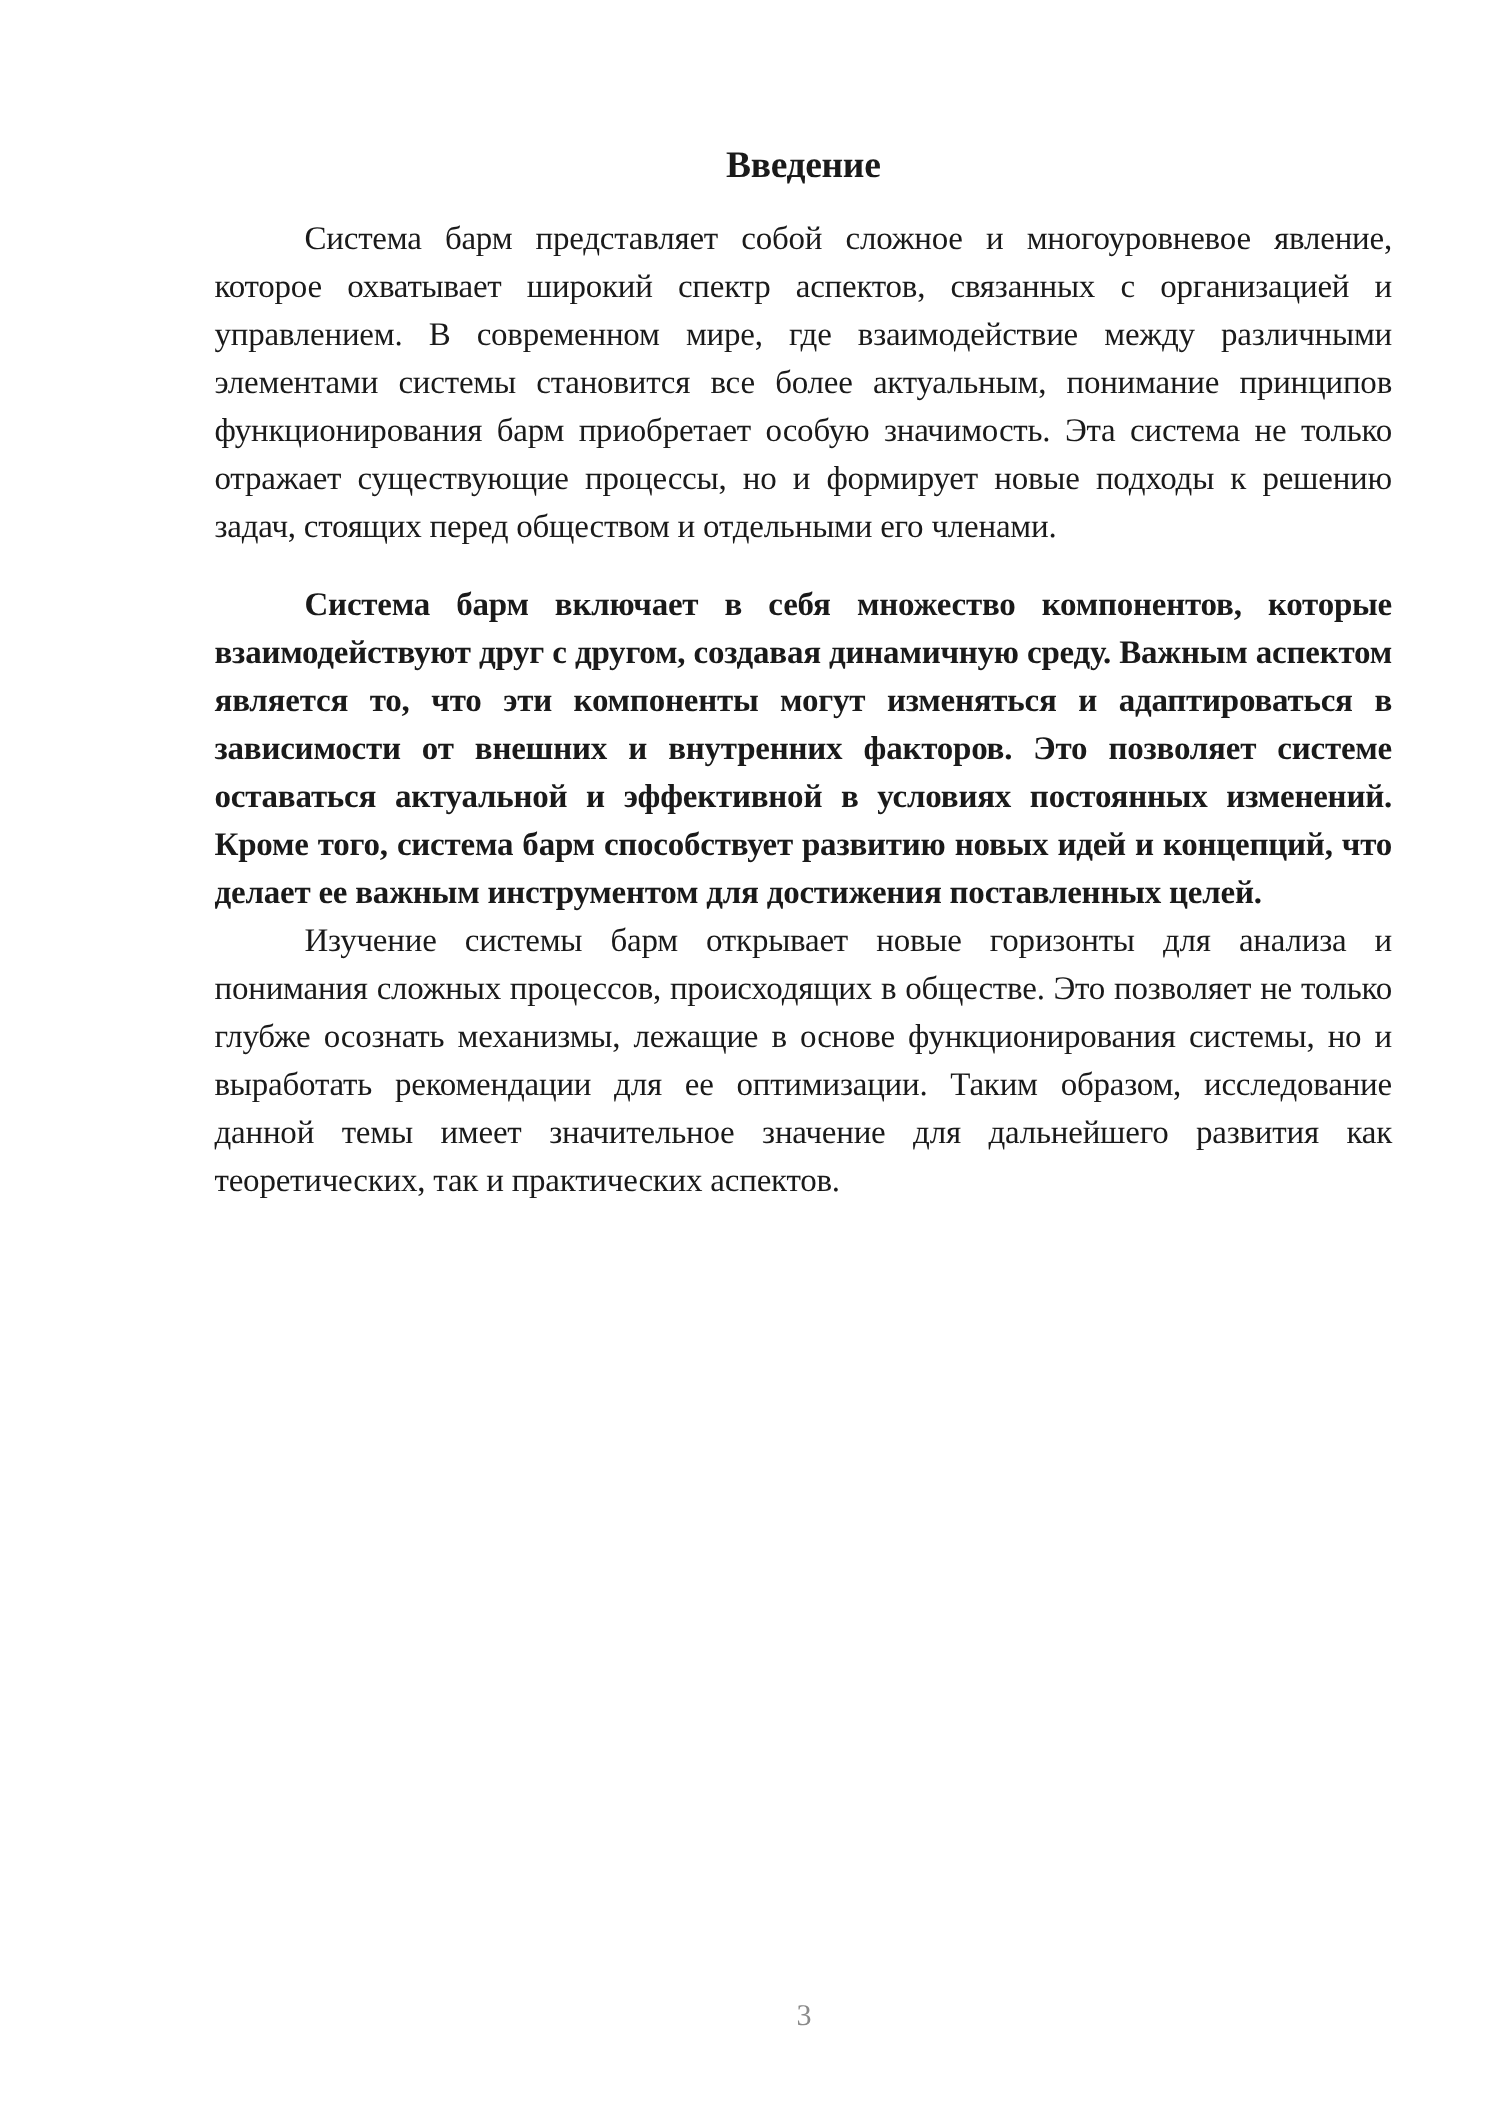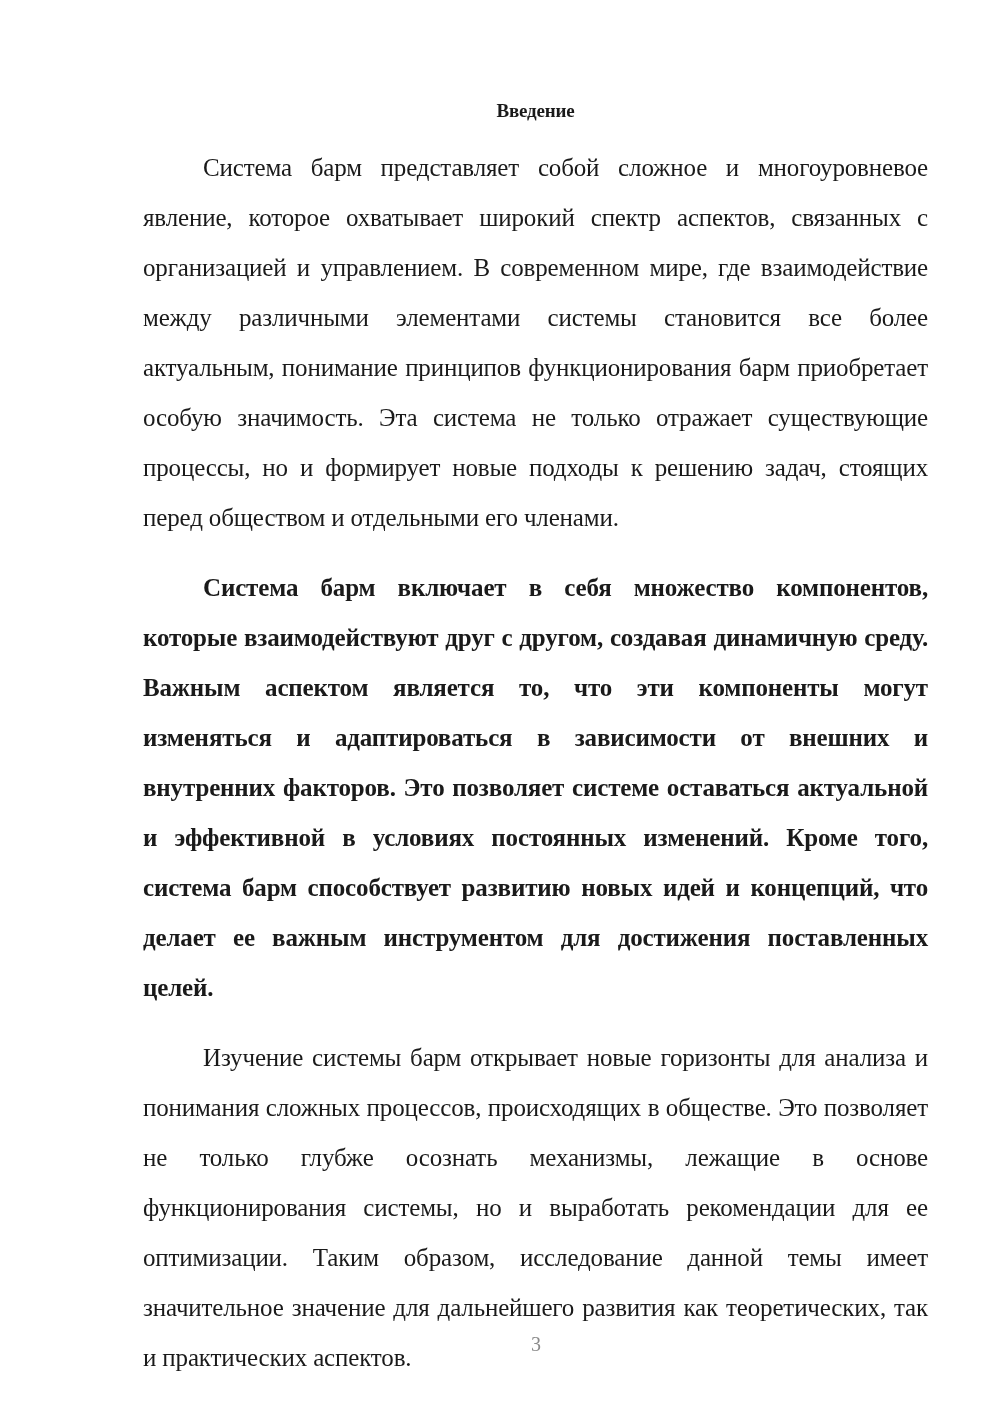--- a/index.html
+++ b/index.html
@@ -17,36 +17,36 @@
     }
     .page {
       position: absolute;
       left: 143px;
       top: 95px;
       width: 785px;
     }
     .title {
       text-align: center;
       font-weight: bold;
-      font-size: 19px;
+      font-size: 25px;
       line-height: 32px;
       margin: 0 0 16px 0;
       letter-spacing: -0.2px;
     }
     .para {
-      font-size: 25px;
-      line-height: 50px;
+      font-size: 22px;
+      line-height: 32px;
       text-align: justify;
       text-indent: 60px;
       margin: 0;
       letter-spacing: -0.15px;
     }
     .p1 { margin-top: 1px; }
     .p2 { margin-top: 20px; font-weight: bold; }
-    .p3 { margin-top: 20px; }
+    .p3 { }
     .page-number {
       position: absolute;
       left: 0;
       width: 1000px;
       top: 1333px;
       text-align: center;
       font-size: 20px;
       color: #8a8a8a;
       margin-left: 72px;
       width: 928px;

